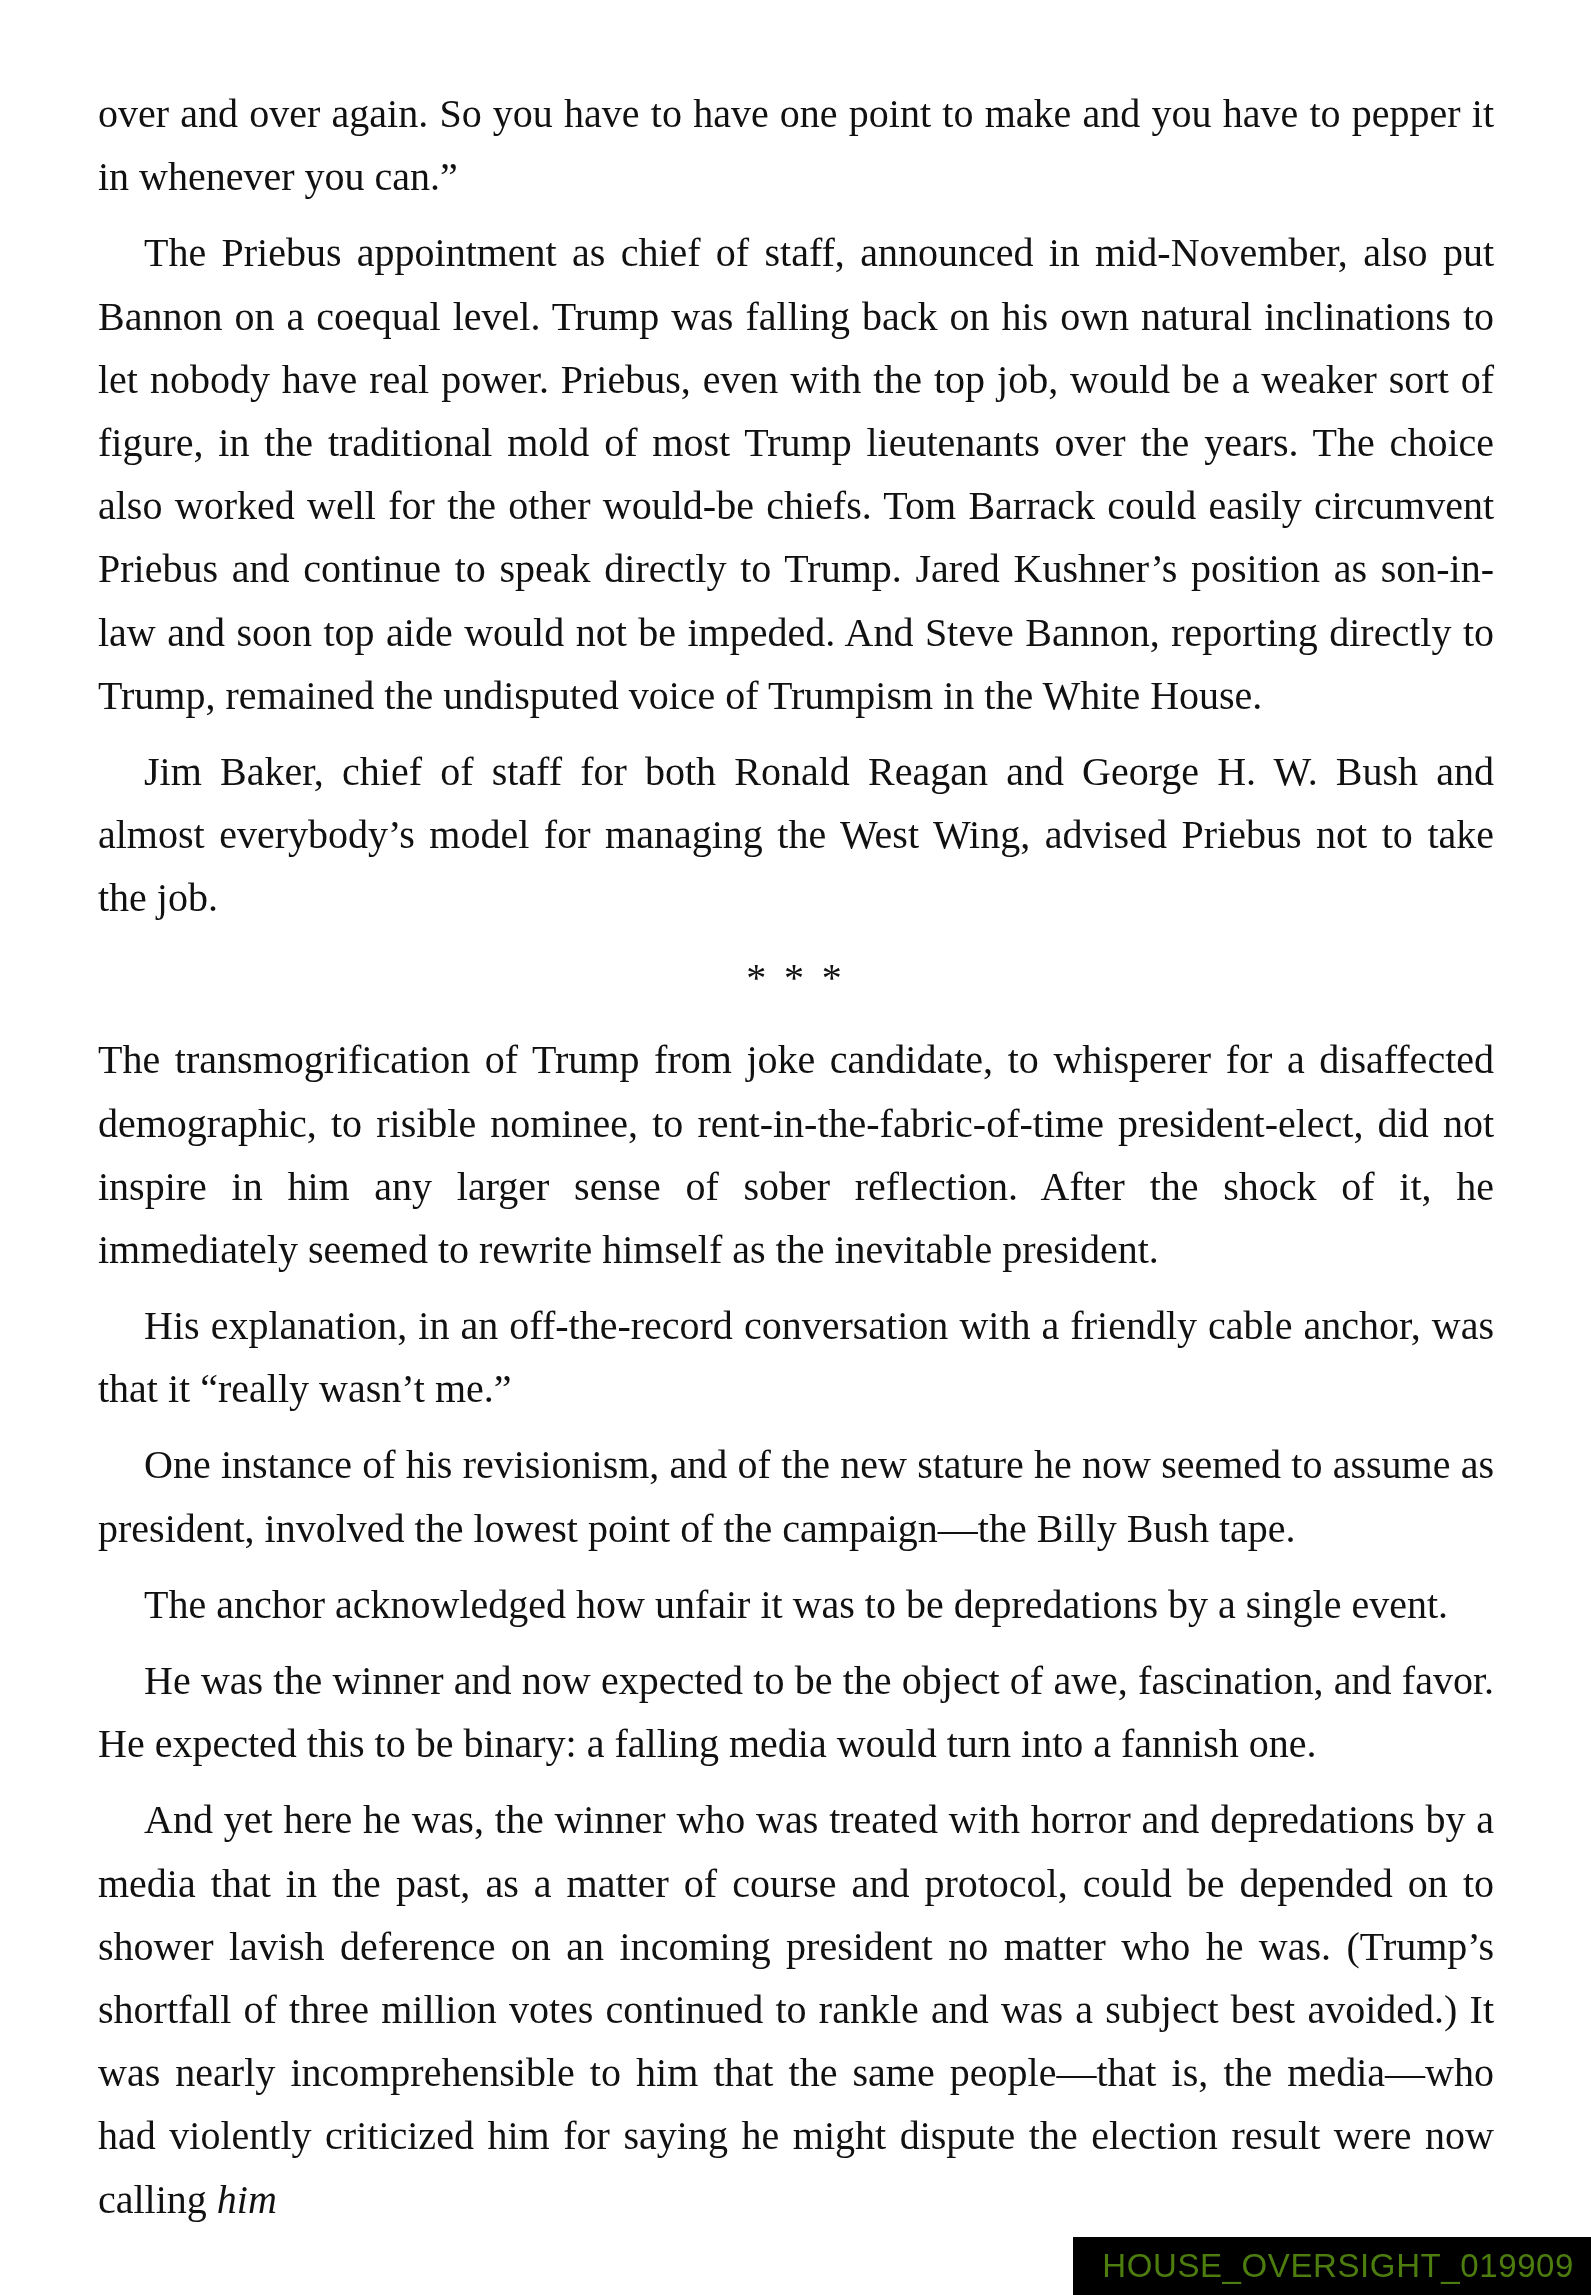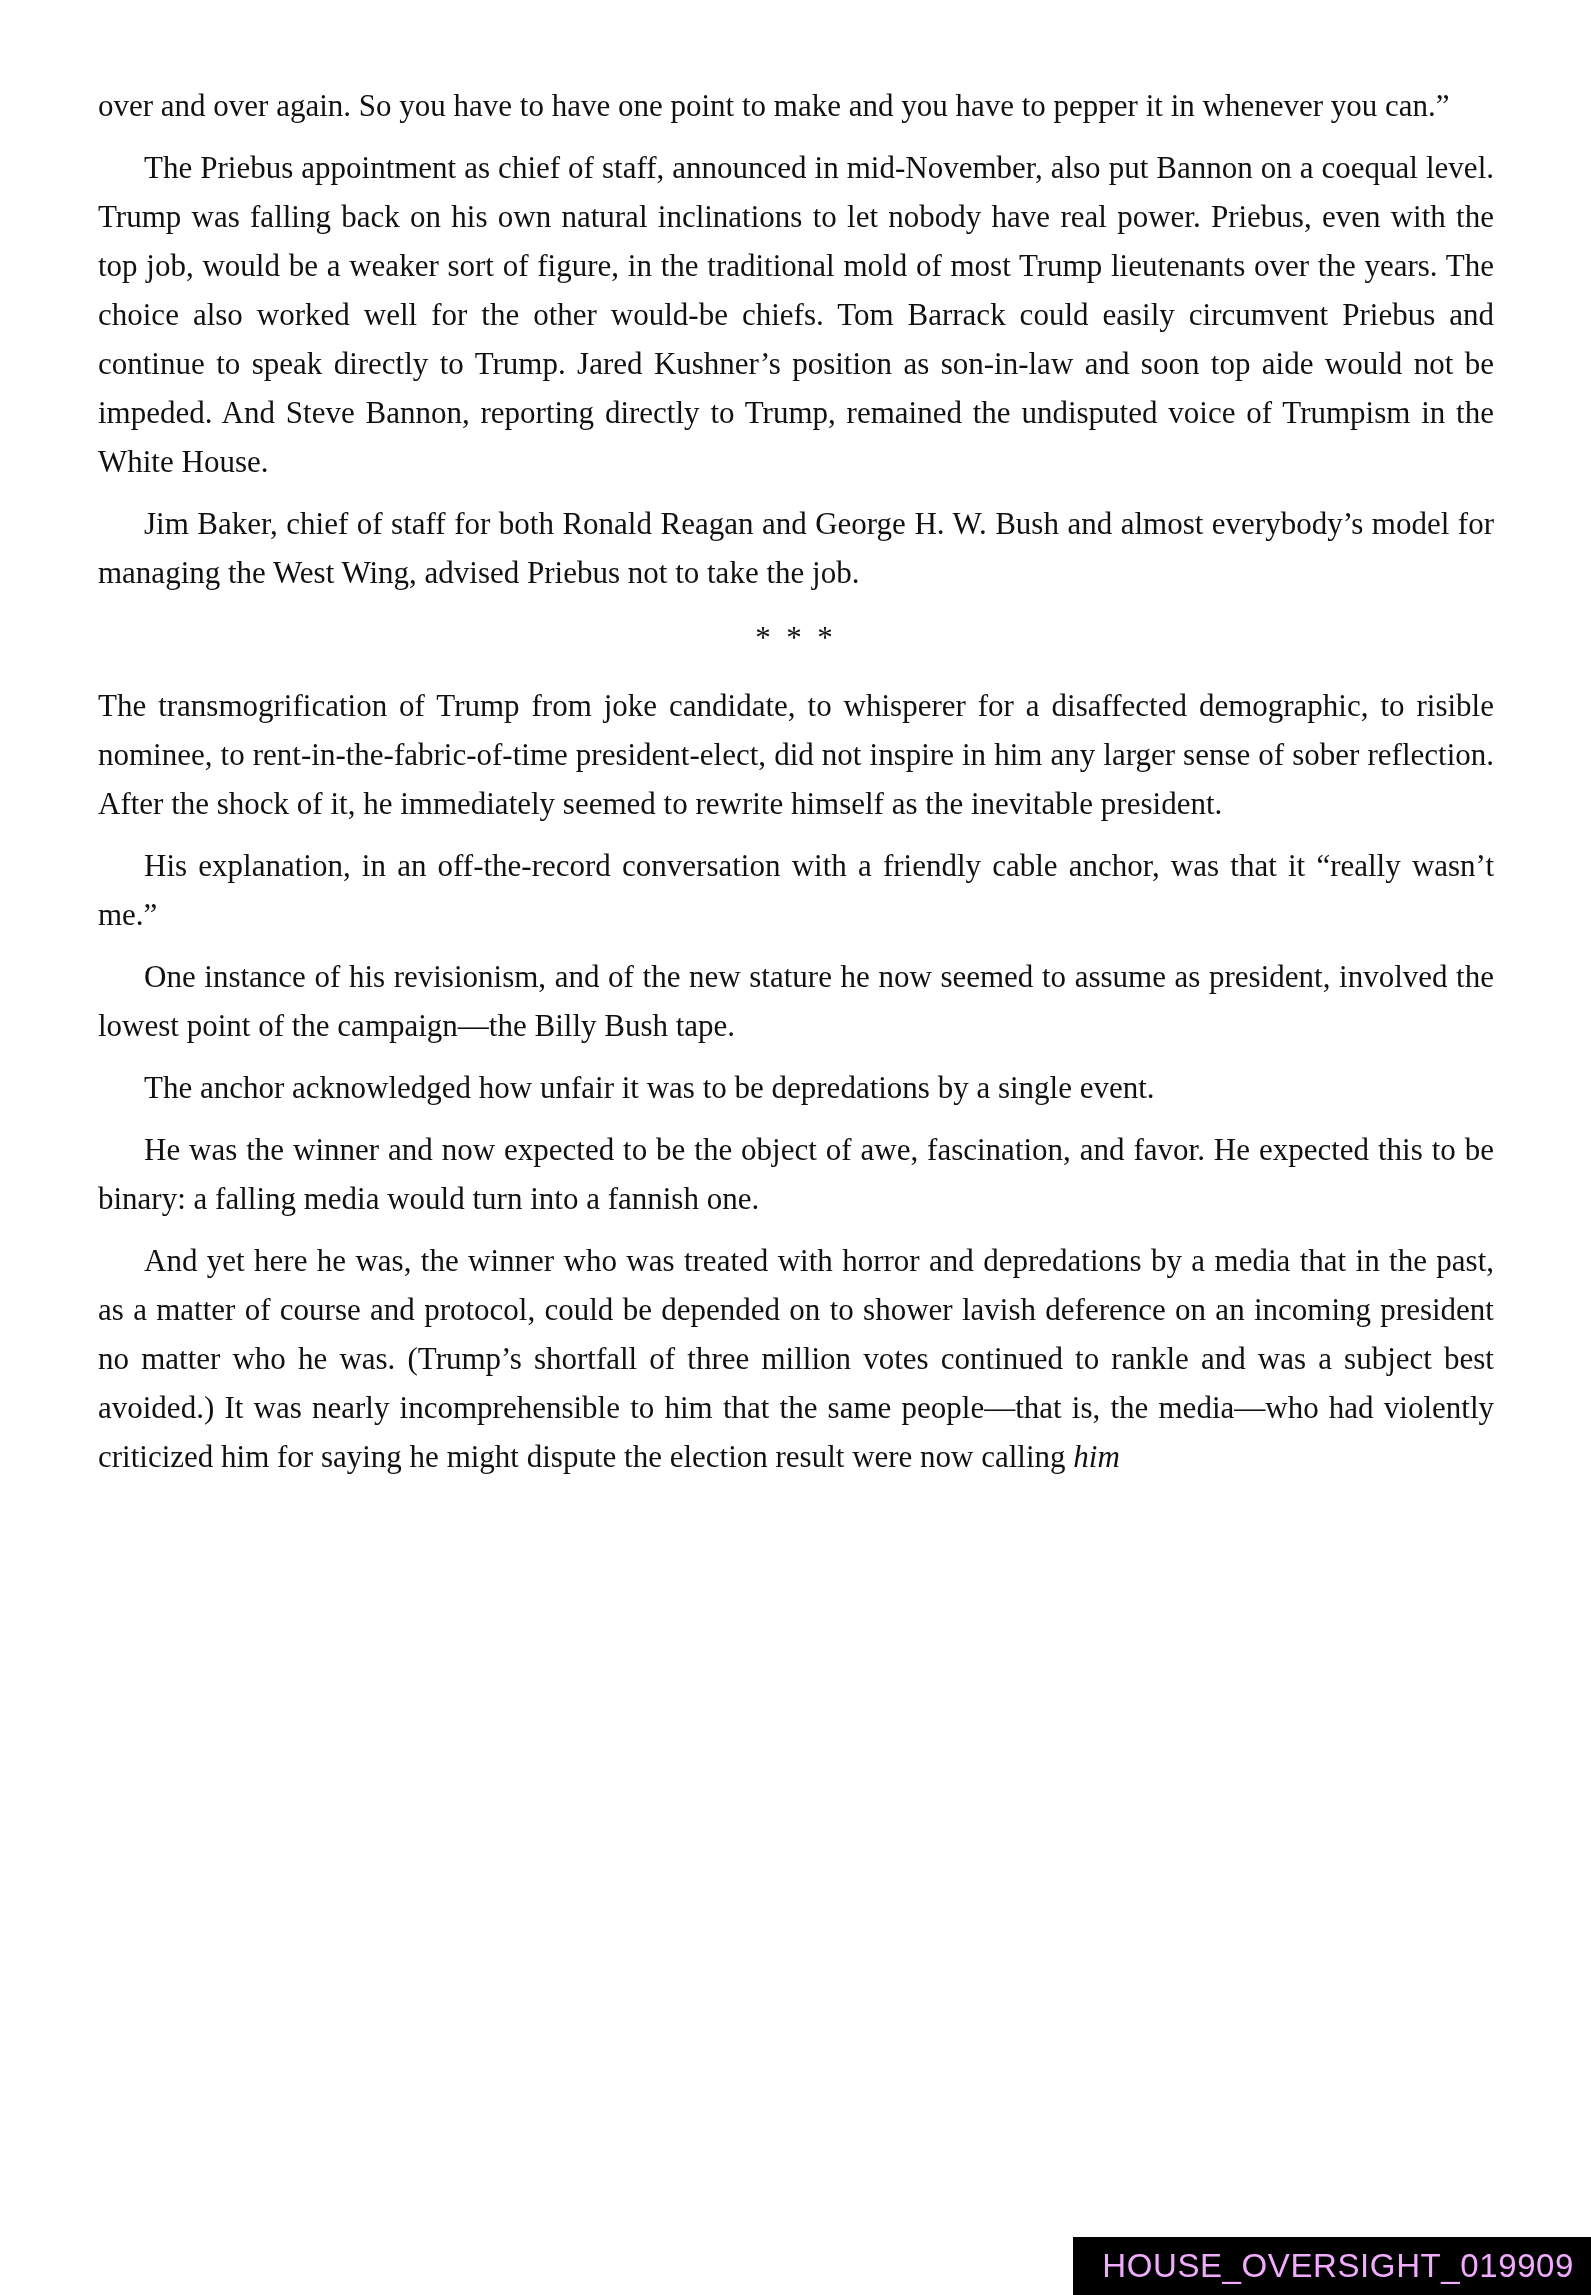--- a/index.html
+++ b/index.html
@@ -15,42 +15,42 @@
     font-family: "Liberation Serif", serif;
     color: #111111;
     overflow: hidden;
     box-sizing: border-box;
   }
   .page-body {
     position: absolute;
     top: 82px;
     left: 98px;
     right: 98px;
-    font-size: 31px;
+    font-size: 40px;
     line-height: 1.58;
     text-align: justify;
   }
   .para {
     margin: 0 0 13px 0;
   }
   .para.indent {
     text-indent: 46px;
   }
   .separator {
     margin: 16.7px 0 19px 0;
     text-align: center;
     text-indent: 0;
     letter-spacing: 3.9px;
   }
   .doc-footer {
     position: absolute;
     right: 0;
     bottom: 0;
     background: #000000;
-    color: #f0abfc;
+    color: #4d7c0f;
     font-family: "Liberation Sans", sans-serif;
     font-size: 33px;
     line-height: 1;
     padding: 11.6px 18px 13px 29.5px;
     letter-spacing: 0.6px;
   }
 </style>
 </head>
 <body>
 

